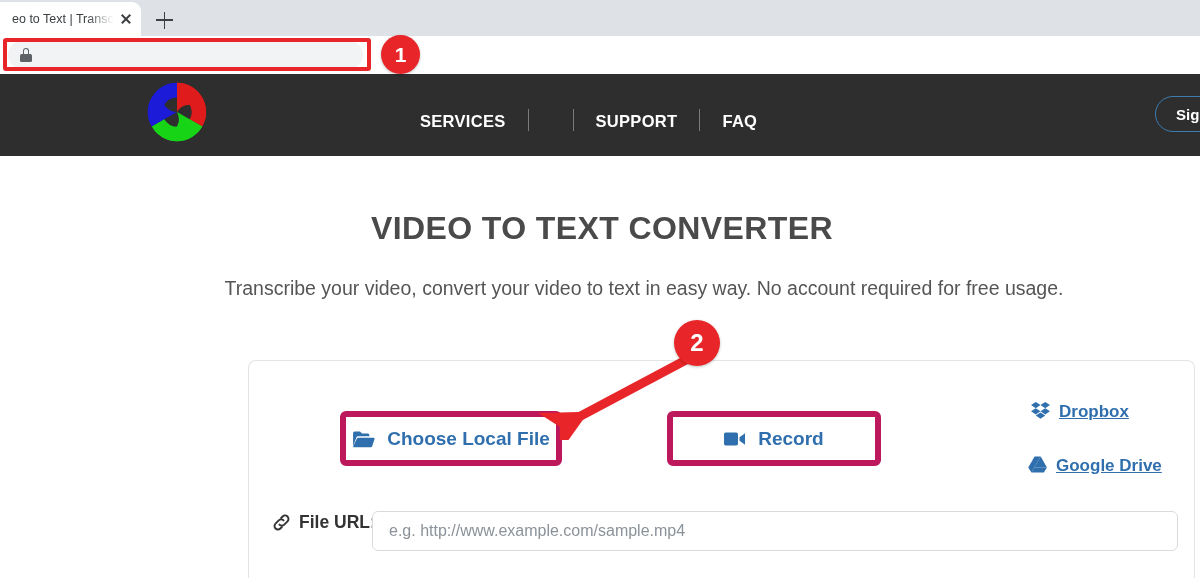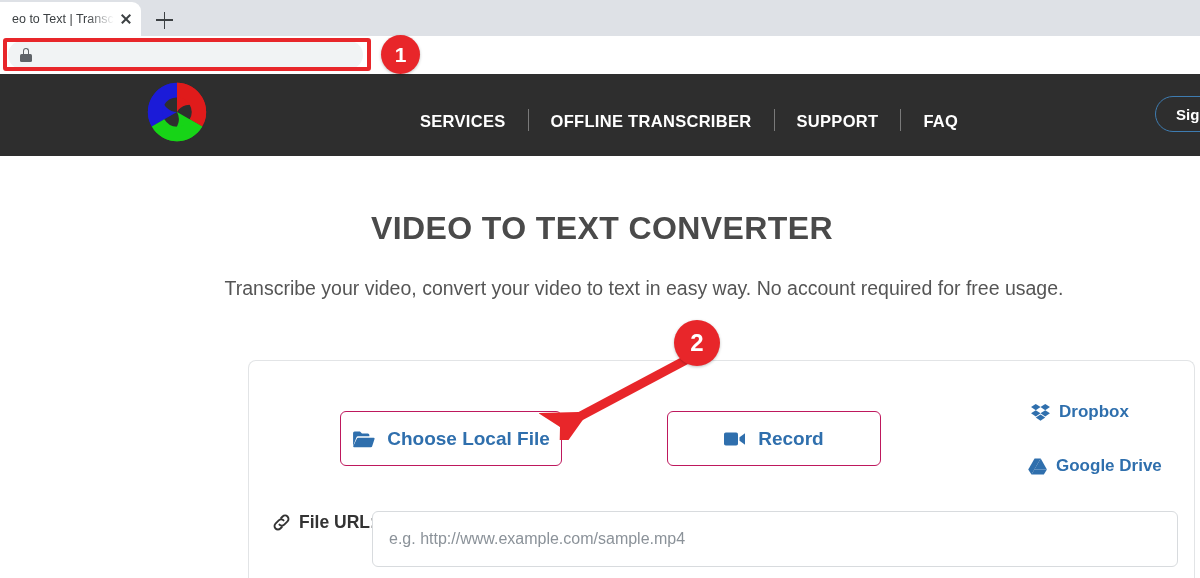--- a/index.html
+++ b/index.html
@@ -211,21 +211,21 @@
     width: 947px; height: 218px;
     border: 1px solid #e2e4e6;
     border-bottom: none;
     border-radius: 8px 8px 0 0;
     background: #ffffff;
     box-sizing: border-box;
   }
 
   .src-btn {
     position: absolute;
-    border: 1px solid #be185d;
+    border: 6px solid #be185d;
     border-radius: 6px;
     background: #ffffff;
     display: flex;
     align-items: center;
     justify-content: center;
     color: #2f6fad;
     font-size: 19px;
     font-weight: bold;
     box-sizing: border-box;
   }
@@ -235,24 +235,25 @@
   }
   .btn-record {
     left: 667px; top: 411px;
     width: 214px; height: 55px;
   }
   .btn-label { margin-left: 12px; }
 
   .cloud-link {
     position: absolute;
     display: flex;
-    align-items: center;
+    align-items: flex-start;
     color: #2f6fad;
     font-size: 17px;
     font-weight: bold;
+    text-decoration: underline;
   }
   .link-dropbox { left: 1031px; top: 402px; }
   .link-gdrive  { left: 1028px; top: 456px; }
   .cloud-label { margin-left: 9px; }
 
   .url-row {
     position: absolute;
     left: 272px; top: 512px;
     display: flex;
     align-items: center;
@@ -260,21 +261,21 @@
   .url-label {
     color: #333333;
     font-size: 17.5px;
     font-weight: bold;
     margin-left: 8px;
     white-space: nowrap;
   }
   .url-input {
     position: absolute;
     left: 372px; top: 511px;
-    width: 806px; height: 56px;
+    width: 806px; height: 40px;
     border: 1px solid #d8dbde;
     border-radius: 6px;
     background: #ffffff;
     font-family: "Liberation Sans", sans-serif;
     font-size: 16px;
     color: #6c757d;
     padding: 0 16px;
     box-sizing: border-box;
     outline: none;
   }
@@ -340,21 +341,20 @@
   <path d="M50 50 L9.3 73.5 A47 47 0 0 1 50 3 A23.5 23.5 0 0 0 50 50 Z" fill="#1b1bd8"></path>
   <circle cx="50" cy="50" r="23.5" fill="none"></circle>
   <path d="M50 26.5 A23.5 23.5 0 0 1 70.4 61.8 L90.7 73.5 A47 47 0 0 0 50 3 Z" fill="#e01b1b"></path>
   <path d="M50 26.5 A23.5 23.5 0 0 0 29.6 61.8 L9.3 73.5 A47 47 0 0 1 50 3 Z" fill="#1b1bd8"></path>
   <path d="M29.6 61.8 A23.5 23.5 0 0 0 70.4 61.8 L90.7 73.5 A47 47 0 0 1 9.3 73.5 Z" fill="#17d417"></path>
 </svg>
 
 <div class="nav-links">
   <span class="nav-link">SERVICES</span>
   <span class="nav-sep"></span>
-  <span class="nav-link">OFFLINE TRANSCRIBER</span>
   <span class="nav-sep"></span>
   <span class="nav-link">SUPPORT</span>
   <span class="nav-sep"></span>
   <span class="nav-link">FAQ</span>
 </div>
 
 <div class="signin-btn">
   <span>Sign In</span>
 </div>
 

